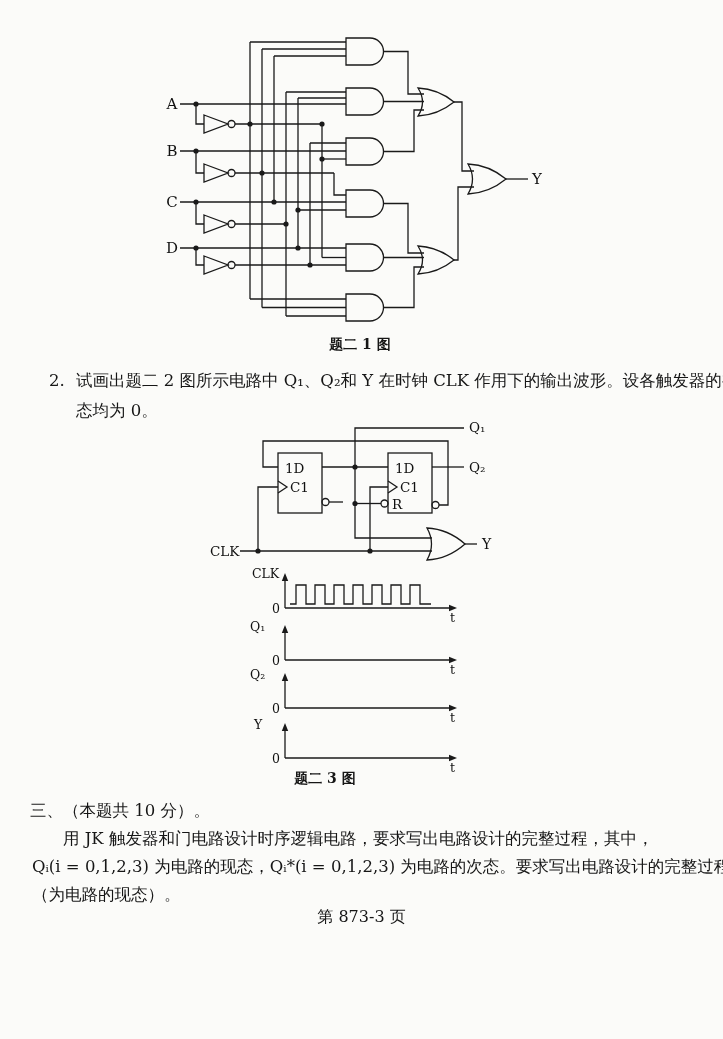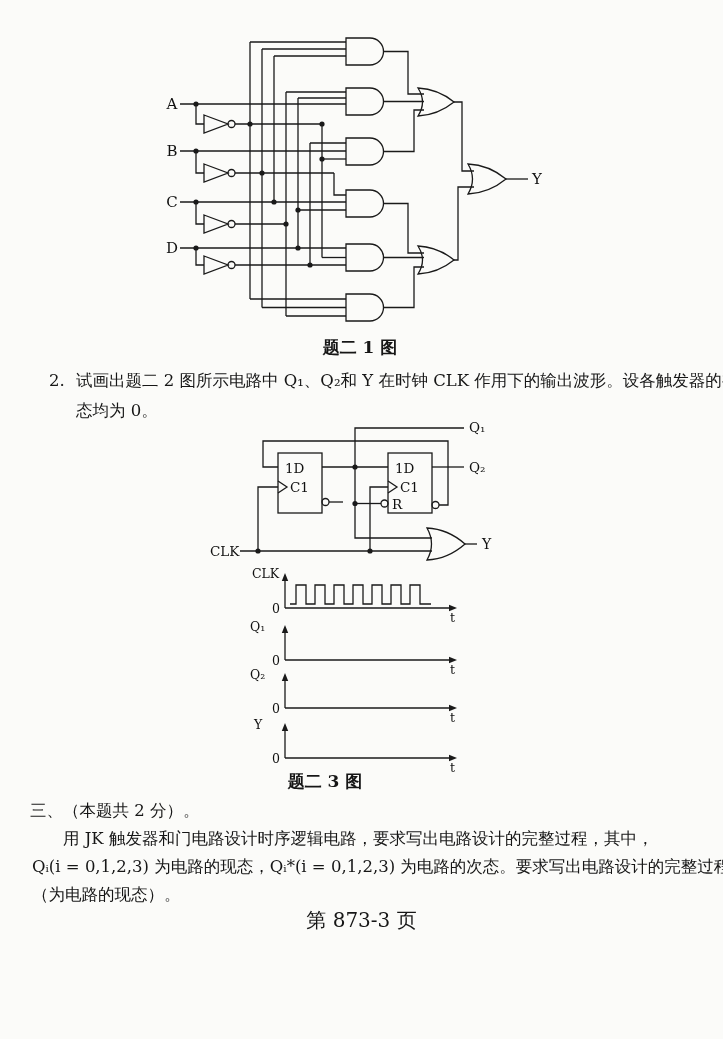--- a/index.html
+++ b/index.html
@@ -7,23 +7,23 @@
     position:relative;
     width:723px;height:1039px;
     background:#fbfbf9;
     font-family:"DejaVu Serif","Liberation Serif",serif;
     color:#161616;
     overflow:hidden;
   }
   svg{position:absolute;left:0;top:0;}
   svg text{font-family:"DejaVu Serif","Liberation Serif",serif;fill:#111;}
   .txt{position:absolute;font-size:16.5px;line-height:26px;white-space:nowrap;}
-  .caption{position:absolute;text-align:center;font-weight:bold;font-size:17px;}
+  .caption{position:absolute;text-align:center;font-weight:bold;font-size:14px;}
   .p2num{display:inline-block;width:27px;}
-  .footer{position:absolute;left:0;right:0;text-align:center;font-size:20px;}
+  .footer{position:absolute;left:0;right:0;text-align:center;font-size:16px;}
 </style>
 </head>
 <body>
 
 <div class="page">
 
   <svg width="723" height="1039" viewBox="0 0 723 1039">
     <g stroke="#1a1a1a" stroke-width="1.3" fill="none">
 
       <g>
@@ -225,20 +225,20 @@
 
   <div class="txt" style="left:49px;top:368px;">
     <div>
       <span class="p2num">2.</span><span>试画出题二 2 图所示电路中 Q₁、Q₂和 Y 在时钟 CLK 作用下的输出波形。设各触发器的初</span>
     </div>
     <div style="margin-left:27px;margin-top:4px;">态均为 0。</div>
   </div>
 
   <div class="caption" style="left:240px;top:770px;width:170px;">题二 3 图</div>
 
-  <div class="txt" style="left:30px;top:798px;">三、（本题共 2 分）。</div>
+  <div class="txt" style="left:30px;top:798px;">三、（本题共 10 分）。</div>
   <div class="txt" style="left:63px;top:826px;">用 JK 触发器和门电路设计时序逻辑电路，要求写出电路设计的完整过程，其中，</div>
   <div class="txt" style="left:32px;top:854px;">Qᵢ(i = 0,1,2,3) 为电路的现态，Qᵢ*(i = 0,1,2,3) 为电路的次态。要求写出电路设计的完整过程</div>
   <div class="txt" style="left:32px;top:882px;">（为电路的现态）。</div>
 
   <div class="footer" style="top:907px;">第 873-3 页</div>
 
 </div>
 
 </body></html>

